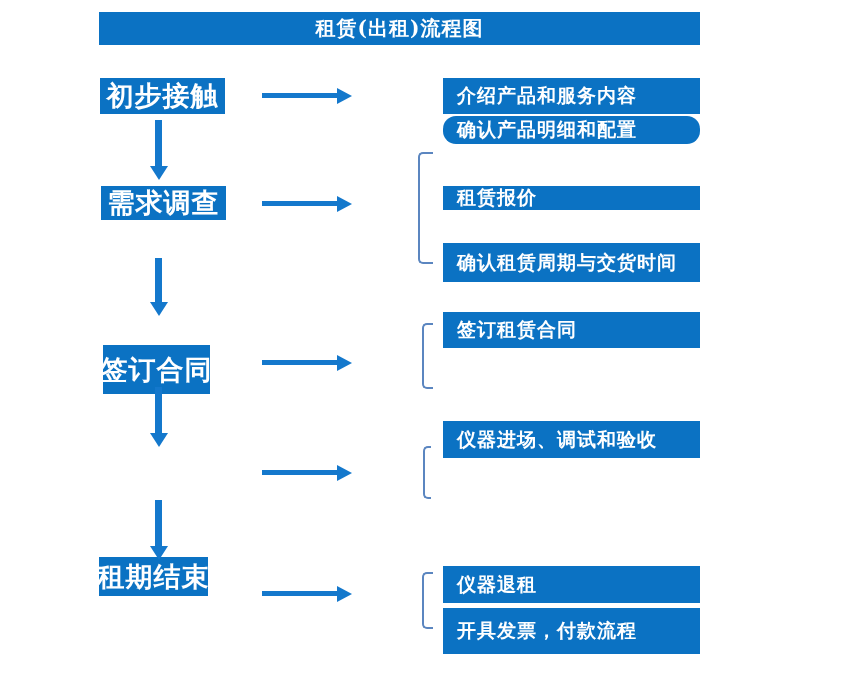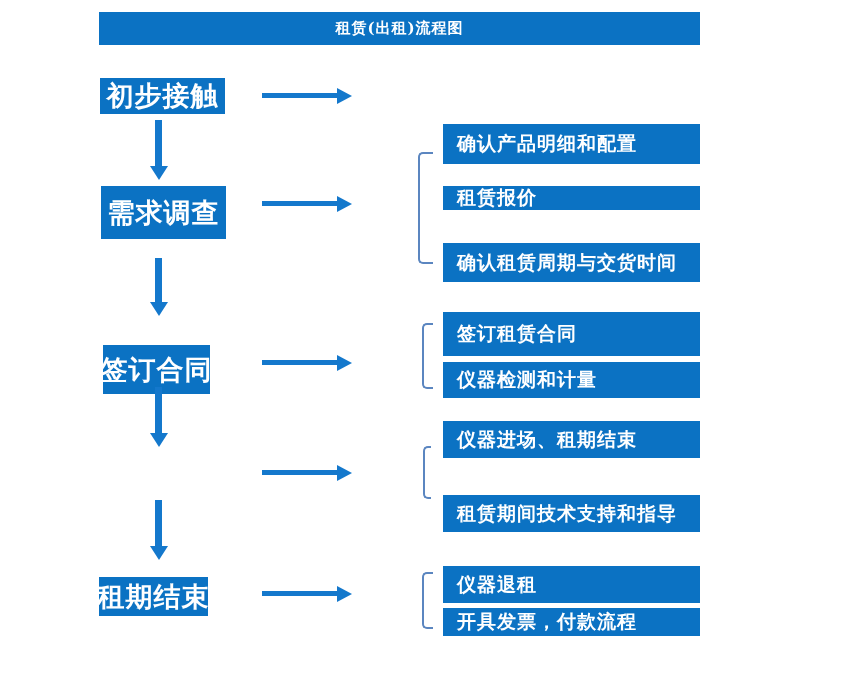--- a/index.html
+++ b/index.html
@@ -14,41 +14,41 @@
     font-family:"DejaVu Serif","Liberation Serif",serif;
   }
   .stage{position:absolute;inset:0;}
   .box{
     position:absolute;background:var(--primary);color:var(--text);
     font-weight:bold;display:flex;align-items:center;box-sizing:border-box;
     white-space:nowrap;
   }
   .title-bar{
     left:99px;top:12px;width:601px;height:33px;justify-content:center;
-    font-size:15px;letter-spacing:1px;
+    font-size:20px;letter-spacing:1px;
   }
   .step{justify-content:center;font-size:27px;letter-spacing:1px;}
   .detail{left:443px;width:257px;font-size:19px;padding-left:14px;letter-spacing:1px;}
   
   .s1{left:100px;top:78px;width:125px;height:36px;}
-  .s2{left:101px;top:186px;width:125px;height:53px;}
+  .s2{left:101px;top:186px;width:125px;height:34px;}
   .s3{left:103px;top:345px;width:107px;height:49px;}
   .s4{left:100px;top:453px;width:109px;height:37px;}
-  .s5{left:99px;top:577px;width:109px;height:39px;}
+  .s5{left:99px;top:557px;width:109px;height:39px;}
   
   .d1a{top:78px;height:36px;}
-  .d2a{top:124px;height:40px;}
+  .d2a{top:116px;height:28px;border-radius:13px;}
   .d2b{top:186px;height:24px;}
   .d2c{top:243px;height:39px;}
-  .d3a{top:312px;height:44px;}
+  .d3a{top:312px;height:36px;}
   .d3b{top:362px;height:36px;}
   .d4a{top:421px;height:37px;}
   .d4b{top:495px;height:37px;}
   .d5a{top:566px;height:37px;}
-  .d5b{top:608px;height:28px;}
+  .d5b{top:608px;height:46px;}
   
   .h-arrow{
     position:absolute;left:262px;width:75px;height:5px;background:var(--arrow);
   }
   .h-arrow::after{
     content:"";position:absolute;right:-15px;top:50%;transform:translateY(-50%);
     border-left:15px solid var(--arrow);
     border-top:8px solid transparent;border-bottom:8px solid transparent;
   }
   .h1{top:93px;} .h2{top:201px;} .h3{top:360px;} .h4{top:470px;} .h5{top:591px;}
@@ -79,30 +79,29 @@
 
 <div class="stage">
 
   <div class="box title-bar">租赁(出租)流程图</div>
 
   <div class="box step s1">初步接触</div>
   <div class="box step s2">需求调查</div>
   <div class="box step s3">签订合同</div>
   <div class="box step s5">租期结束</div>
 
+  <div class="box detail d1a">介绍产品和服务内容</div>
 
   <div class="box detail d2a">确认产品明细和配置</div>
   <div class="box detail d2b">租赁报价</div>
   <div class="box detail d2c">确认租赁周期与交货时间</div>
 
   <div class="box detail d3a">签订租赁合同</div>
-  <div class="box detail d3b">仪器检测和计量</div>
 
-  <div class="box detail d4a">仪器进场、租期结束</div>
-  <div class="box detail d4b">租赁期间技术支持和指导</div>
+  <div class="box detail d4a">仪器进场、调试和验收</div>
 
   <div class="box detail d5a">仪器退租</div>
   <div class="box detail d5b">开具发票，付款流程</div>
 
   <div class="h-arrow h1"></div>
   <div class="h-arrow h2"></div>
   <div class="h-arrow h3"></div>
   <div class="h-arrow h4"></div>
   <div class="h-arrow h5"></div>
 

